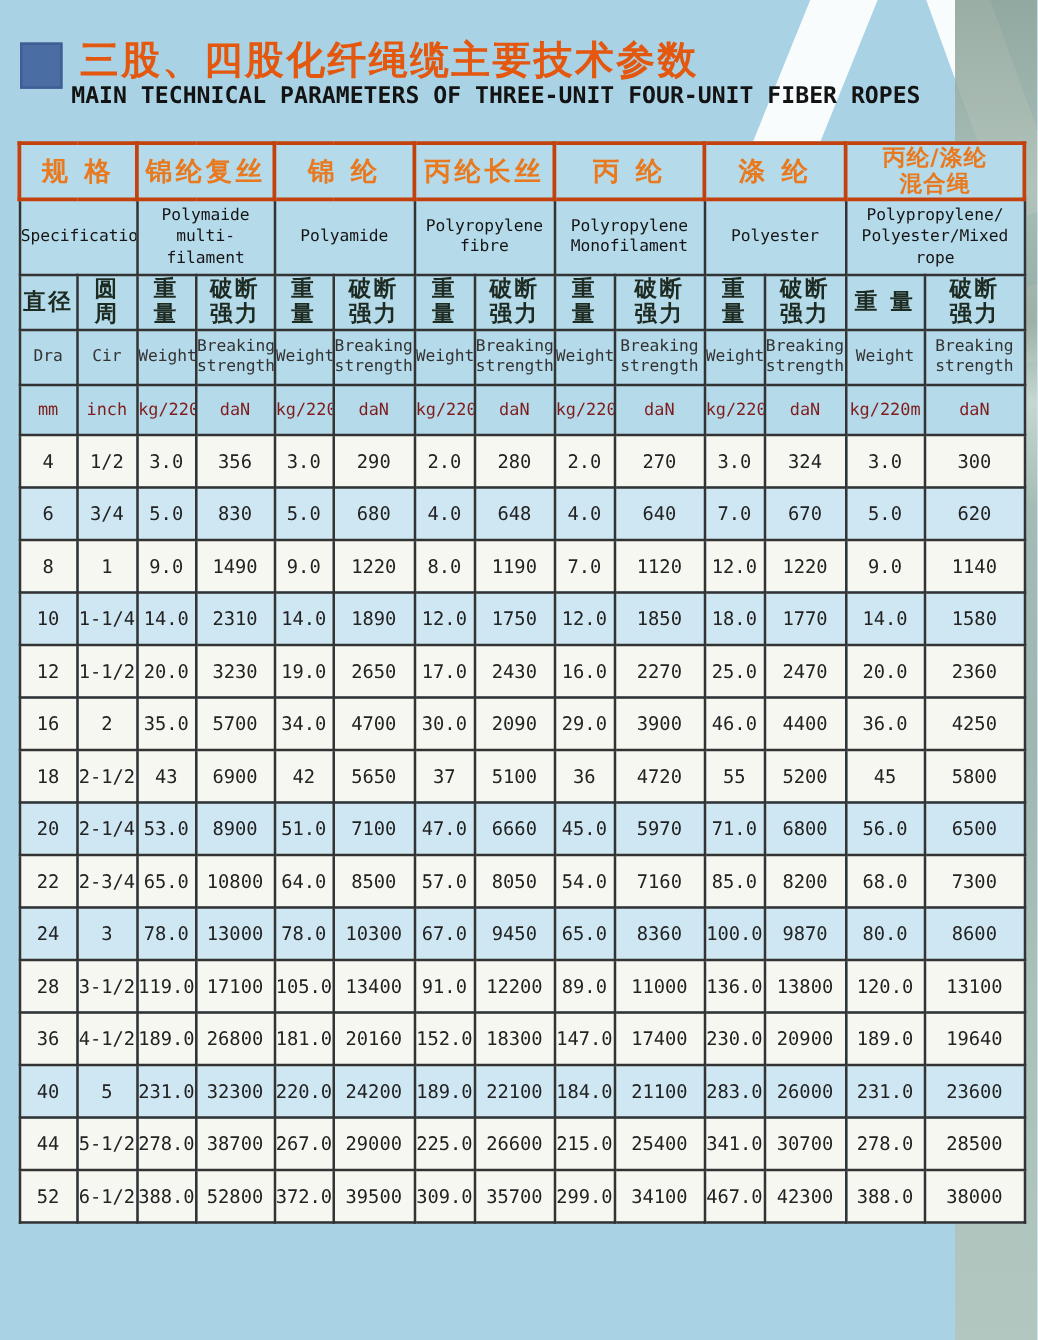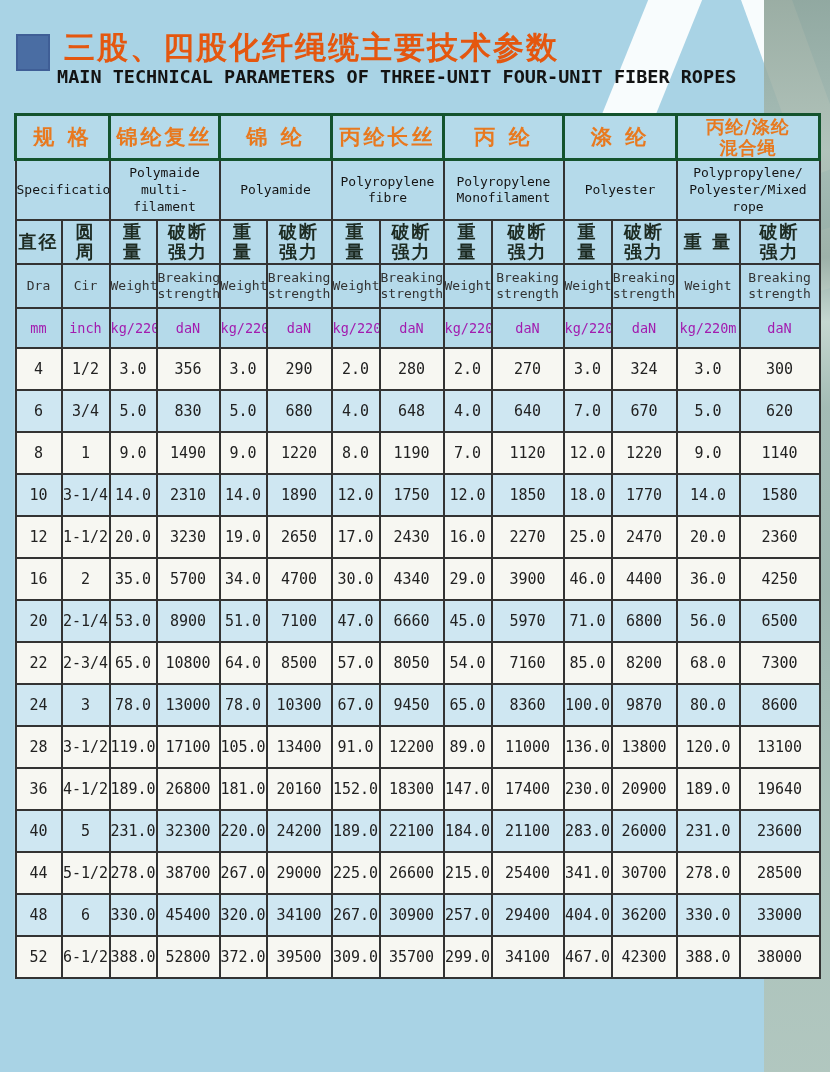--- a/index.html
+++ b/index.html
@@ -19,26 +19,26 @@
 
   .header-block{position:absolute;left:0;top:0;z-index:3;width:830px;}
   .bullet{position:absolute;left:16px;top:34px;width:34px;height:37px;background:#4a6da3;border:2px solid #3f5e96;box-sizing:border-box;}
   .title-cn{position:absolute;left:64px;top:27px;font-size:31px;font-weight:bold;color:#e4570f;letter-spacing:2px;white-space:nowrap;margin:0;}
   .title-en{position:absolute;left:57px;top:66px;font-size:18.5px;font-weight:bold;color:#131313;font-family:"DejaVu Sans Mono",monospace;letter-spacing:0px;white-space:nowrap;margin:0;}
 
   table.rope{position:absolute;left:14px;top:113px;z-index:3;width:804px;border-collapse:collapse;table-layout:fixed;
     background:#b5daea;border:2px solid #333;}
   table.rope th,table.rope td{border:2px solid #333;padding:0;text-align:center;vertical-align:middle;overflow:hidden;}
 
-  tr.r1 th{height:42px;border:3px solid #14532d;color:#e8791f;font-weight:bold;font-size:21px;letter-spacing:3px;background:#b5daea;}
+  tr.r1 th{height:42px;border:3px solid #c2410c;color:#e8791f;font-weight:bold;font-size:21px;letter-spacing:3px;background:#b5daea;}
   tr.r1 th.mixed{font-size:18px;letter-spacing:1px;line-height:1.18;}
   tr.r2 th{height:58px;font-family:"DejaVu Sans Mono",monospace;font-weight:normal;font-size:13px;line-height:1.3;color:#151515;background:#b5daea;}
   tr.r3 th{height:42px;font-size:18px;font-weight:bold;letter-spacing:2px;color:#1d2b22;line-height:1.12;background:#b5daea;}
   tr.r4 th{height:42px;font-family:"DejaVu Sans Mono",monospace;font-weight:normal;font-size:13px;line-height:1.25;color:#333;background:#b5daea;}
-  tr.r5 th{height:38px;font-family:"DejaVu Sans Mono",monospace;font-weight:normal;font-size:13.5px;color:#a21caf;background:#b5daea;}
+  tr.r5 th{height:38px;font-family:"DejaVu Sans Mono",monospace;font-weight:normal;font-size:13.5px;color:#7f1d1d;background:#b5daea;}
   .pre{white-space:pre-line;}
 
   tbody tr td{height:40px;font-family:"DejaVu Sans Mono",monospace;font-size:15px;color:#222;background:#f7f7f2;}
   tbody tr.alt td{background:#cfe7f2;}
 </style>
 </head>
 <body>
 
 <div class="page">
   <div class="stripe stripe-arm-left"></div>
@@ -199,21 +199,21 @@
           <td>1190</td>
           <td>7.0</td>
           <td>1120</td>
           <td>12.0</td>
           <td>1220</td>
           <td>9.0</td>
           <td>1140</td>
         </tr>
         <tr class="alt">
           <td>10</td>
-          <td>3-1/4</td>
+          <td>1-1/4</td>
           <td>14.0</td>
           <td>2310</td>
           <td>14.0</td>
           <td>1890</td>
           <td>12.0</td>
           <td>1750</td>
           <td>12.0</td>
           <td>1850</td>
           <td>18.0</td>
           <td>1770</td>
@@ -237,27 +237,43 @@
           <td>2360</td>
         </tr>
         <tr>
           <td>16</td>
           <td>2</td>
           <td>35.0</td>
           <td>5700</td>
           <td>34.0</td>
           <td>4700</td>
           <td>30.0</td>
-          <td>4340</td>
+          <td>2090</td>
           <td>29.0</td>
           <td>3900</td>
           <td>46.0</td>
           <td>4400</td>
           <td>36.0</td>
           <td>4250</td>
+        </tr>
+        <tr>
+          <td>18</td>
+          <td>2-1/2</td>
+          <td>43</td>
+          <td>6900</td>
+          <td>42</td>
+          <td>5650</td>
+          <td>37</td>
+          <td>5100</td>
+          <td>36</td>
+          <td>4720</td>
+          <td>55</td>
+          <td>5200</td>
+          <td>45</td>
+          <td>5800</td>
         </tr>
         <tr class="alt">
           <td>20</td>
           <td>2-1/4</td>
           <td>53.0</td>
           <td>8900</td>
           <td>51.0</td>
           <td>7100</td>
           <td>47.0</td>
           <td>6660</td>
@@ -357,36 +373,20 @@
           <td>29000</td>
           <td>225.0</td>
           <td>26600</td>
           <td>215.0</td>
           <td>25400</td>
           <td>341.0</td>
           <td>30700</td>
           <td>278.0</td>
           <td>28500</td>
         </tr>
-        <tr class="alt">
-          <td>48</td>
-          <td>6</td>
-          <td>330.0</td>
-          <td>45400</td>
-          <td>320.0</td>
-          <td>34100</td>
-          <td>267.0</td>
-          <td>30900</td>
-          <td>257.0</td>
-          <td>29400</td>
-          <td>404.0</td>
-          <td>36200</td>
-          <td>330.0</td>
-          <td>33000</td>
-        </tr>
         <tr>
           <td>52</td>
           <td>6-1/2</td>
           <td>388.0</td>
           <td>52800</td>
           <td>372.0</td>
           <td>39500</td>
           <td>309.0</td>
           <td>35700</td>
           <td>299.0</td>

